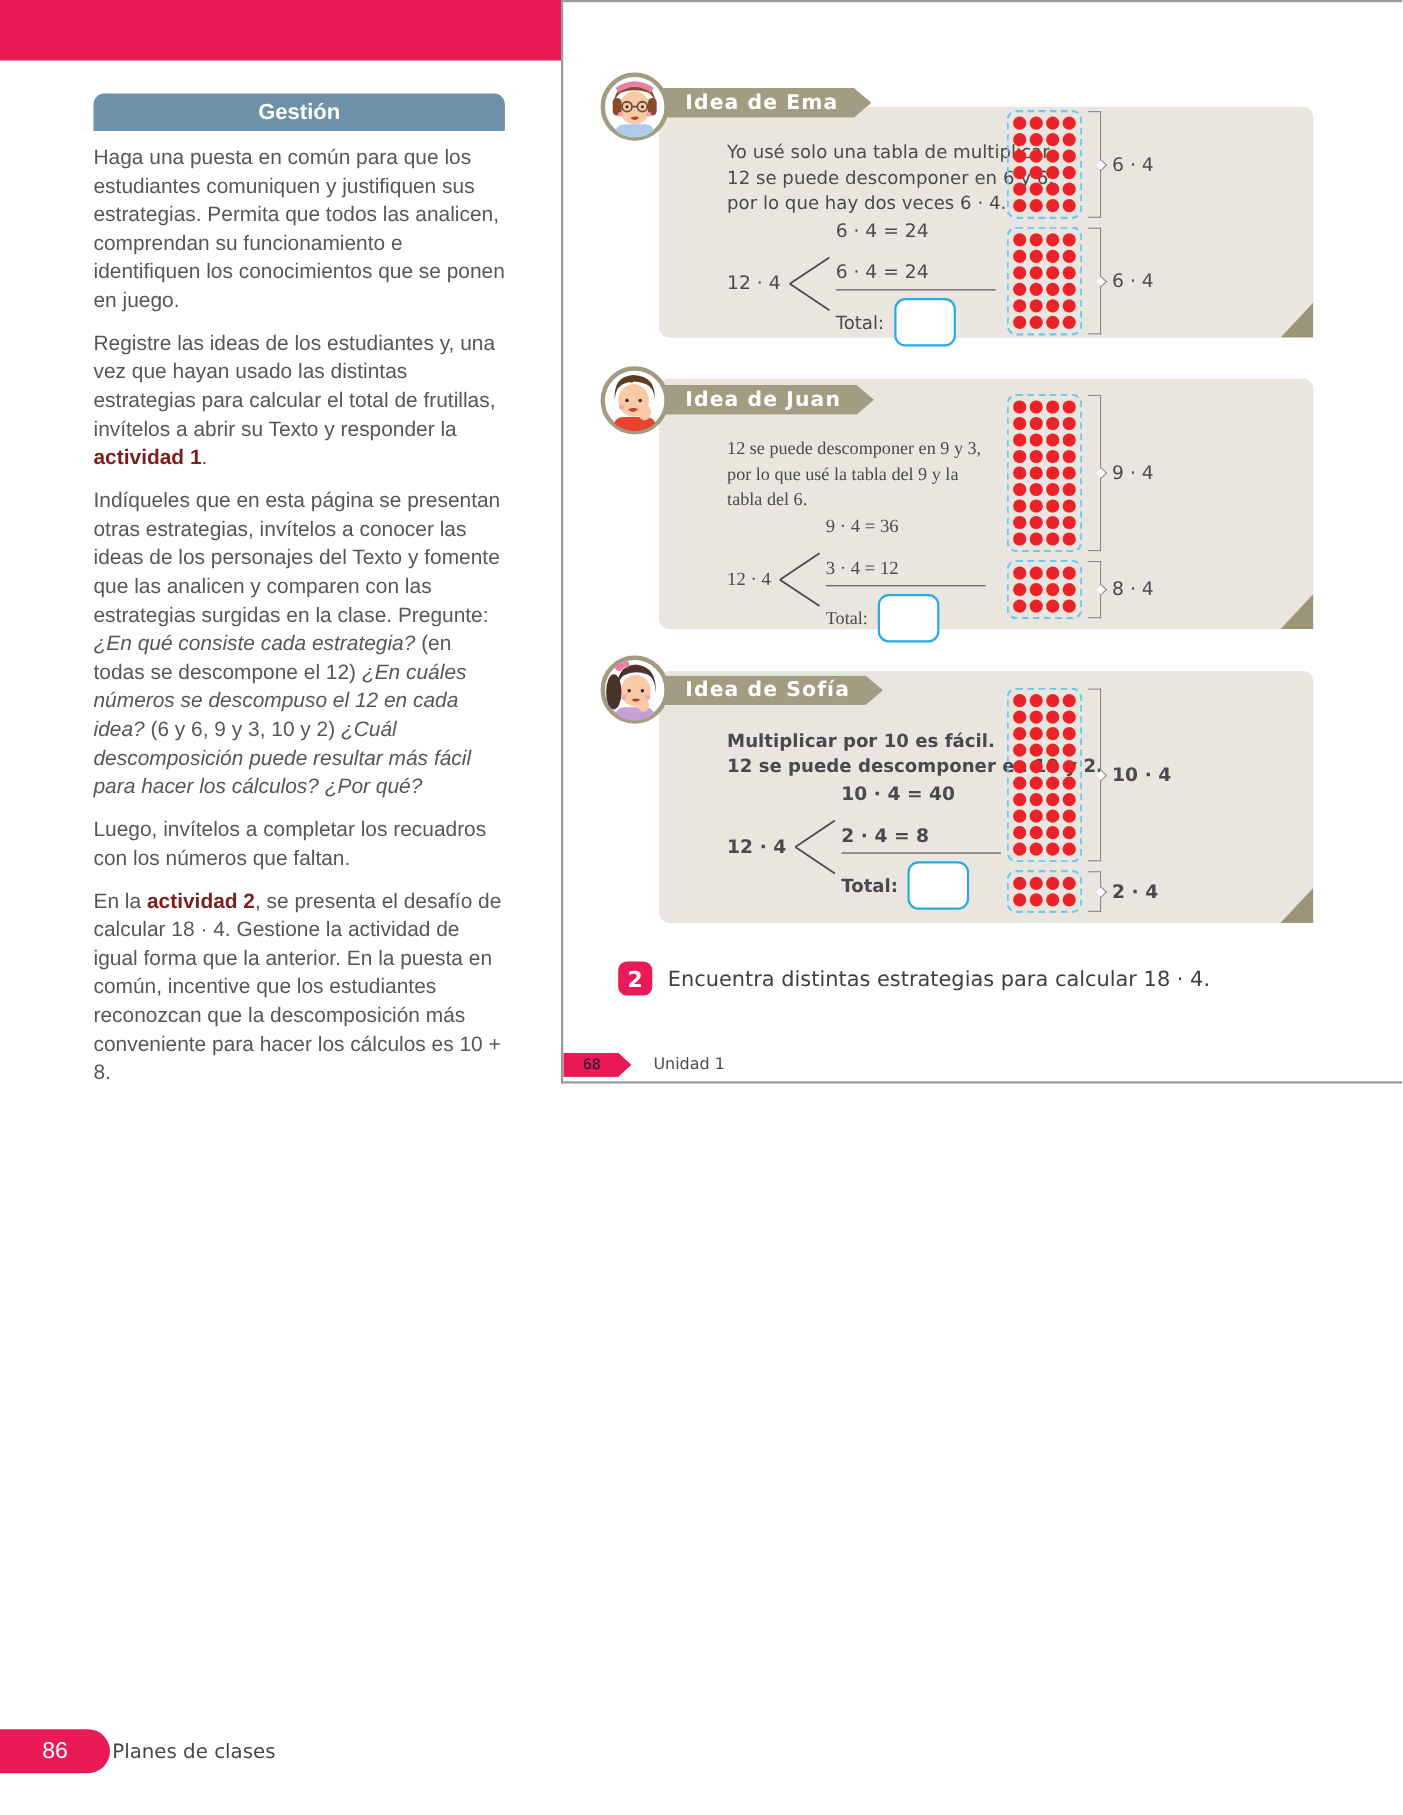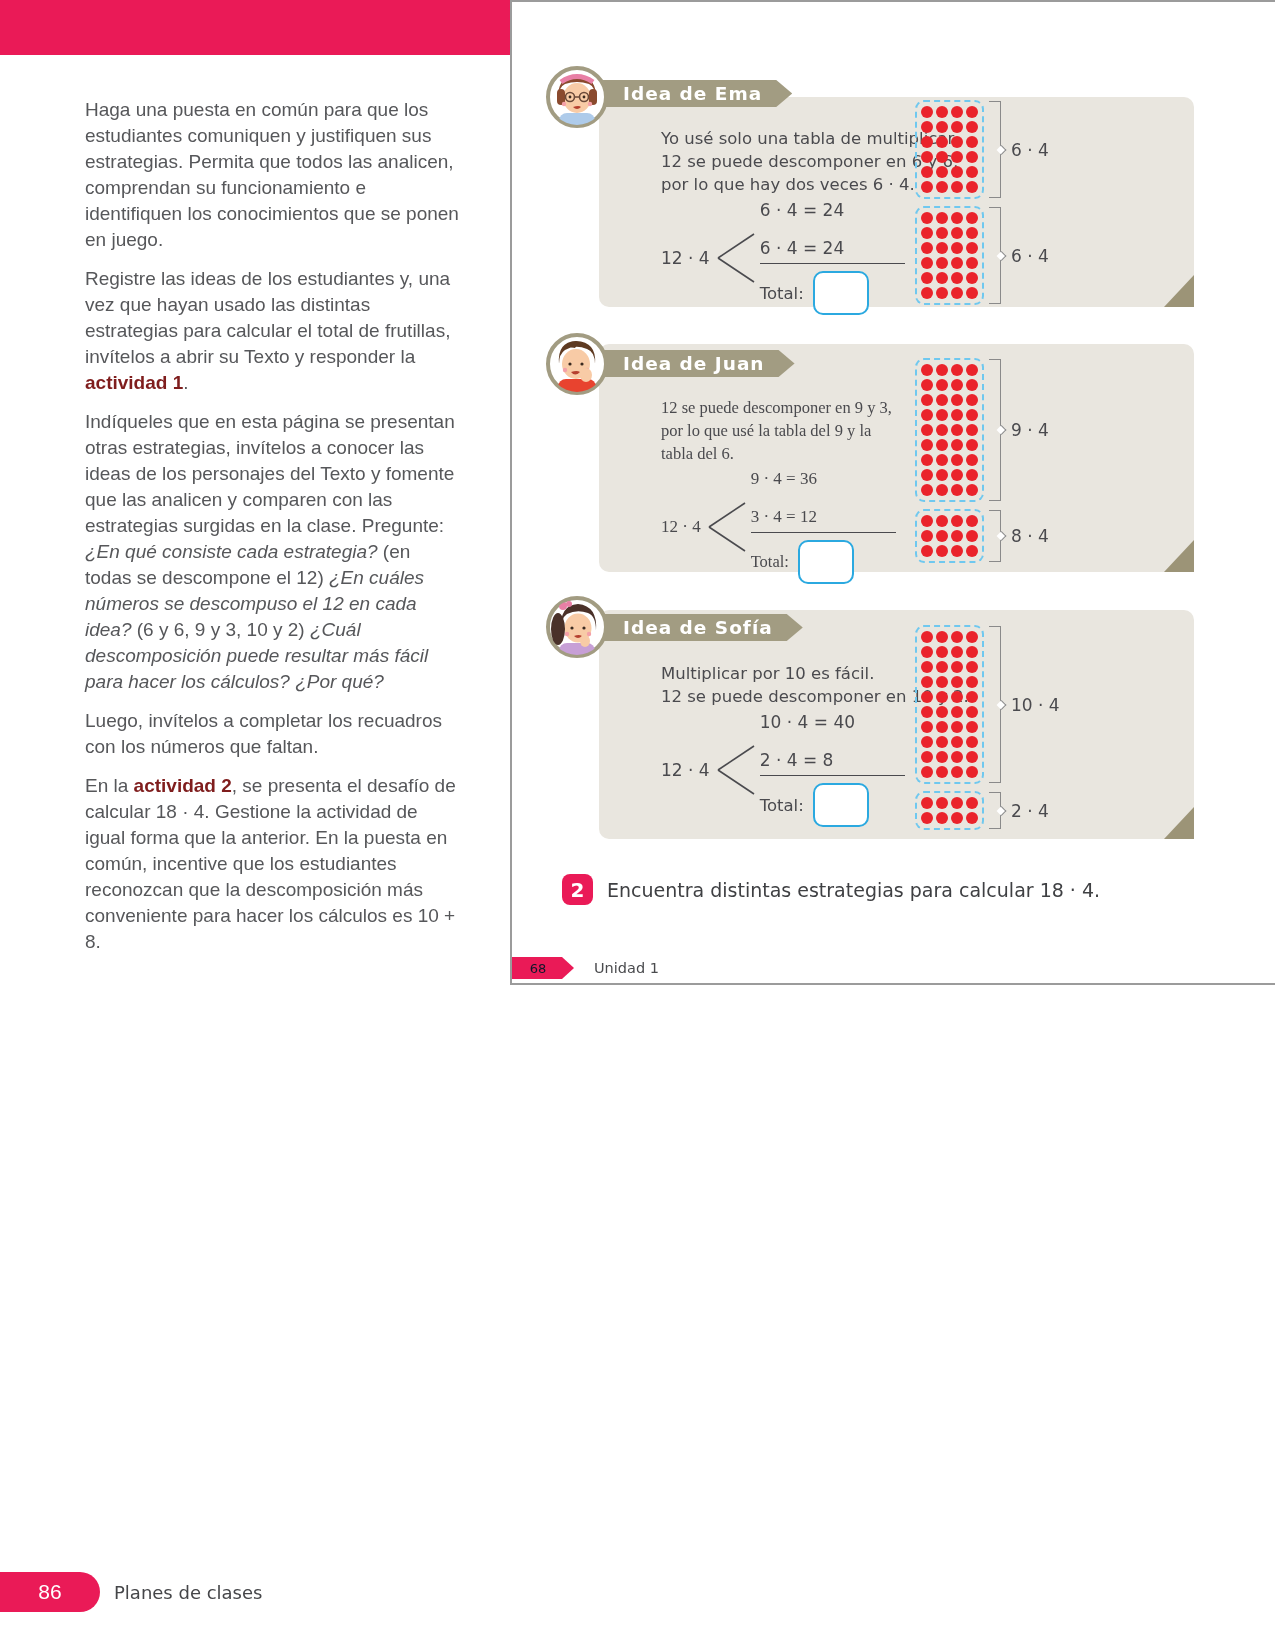--- a/index.html
+++ b/index.html
@@ -72,29 +72,29 @@
   .unidad-row { position:absolute; left:0; top:955px; display:flex; align-items:center; }
   .unidad-tag { width:62px; height:22px; background:#EA1A57; color:#0f172a; font-size:13px;
     display:flex; align-items:center; justify-content:center; padding-right:10px;
     clip-path:polygon(0 0, calc(100% - 12px) 0, 100% 50%, calc(100% - 12px) 100%, 0 100%); }
   .unidad-label { margin-left:20px; font-size:14.5px; color:#4A4B4E; }
 
   
   .sheet-footer { position:absolute; left:0; top:1572px; display:flex; align-items:center; }
   .footer-pill { width:100px; height:40px; background:#EA1A57; border-radius:0 20px 20px 0;
     color:#fff; font-size:21px; display:flex; align-items:center; justify-content:center; }
-  .footer-label { margin-left:14px; font-size:18px; color:#454649; font-family:"DejaVu Sans", sans-serif; }
+  .footer-label { margin-left:2px; font-size:18px; color:#454649; font-family:"DejaVu Sans", sans-serif; }
 
   
   .sec-ema   { top:62px;  }
   .sec-juan  { top:309px; }
   .sec-sofia { top:575px; }
   .sec-ema .idea-box   { height:210px; }
   .sec-juan .idea-box  { height:228px; }
-  .sec-sofia .idea-box { height:229px; }
+  .sec-sofia .idea-box { height:229px;font-weight:bold; }
   .sec-ema .ribbon   { left:45px; top:16px; }
   .sec-juan .ribbon  { left:45px; top:39px; }
   .sec-sofia .ribbon { left:45px; top:37px; }
   .sec-ema .avatar   { left:8px; top:1px;  }
   .sec-juan .avatar  { left:8px; top:21px; }
   .sec-sofia .avatar { left:8px; top:18px; }
   .sec-ema .box-inner   { padding:30px 0 0 62px; }
   .sec-juan .box-inner  { padding:52px 0 0 62px;font-family:Liberation Serif, serif; }
   .sec-sofia .box-inner { padding:52px 0 0 62px; }
   .sec-ema .dots-col   { top:3px;  }
@@ -102,20 +102,23 @@
   .sec-sofia .dots-col { top:15px; }
 </style>
 </head>
 <body>
 
 <div class="sheet">
 
   <div class="topbar"></div>
 
   <div class="left-col">
+    <div class="gestion-header">
+      <span>Gestión</span>
+    </div>
     <div class="left-paras">
       <p><span class="r-n">Haga una puesta en común para que los estudiantes comuniquen y justifiquen sus estrategias. Permita que todos las analicen, comprendan su funcionamiento e identifiquen los conocimientos que se ponen en juego.</span></p>
       <p><span class="r-n">Registre las ideas de los estudiantes y, una vez que hayan usado las distintas estrategias para calcular el total de frutillas, invítelos a abrir su Texto y responder la </span><span class="r-b">actividad 1</span><span class="r-n">.</span></p>
       <p><span class="r-n">Indíqueles que en esta página se presentan otras estrategias, invítelos a conocer las ideas de los personajes del Texto y fomente que las analicen y comparen con las estrategias surgidas en la clase. Pregunte: </span><span class="r-i">¿En qué consiste cada estrategia?</span><span class="r-n"> (en todas se descompone el 12) </span><span class="r-i">¿En cuáles números se descompuso el 12 en cada idea?</span><span class="r-n"> (6 y 6, 9 y 3, 10 y 2) </span><span class="r-i">¿Cuál descomposición puede resultar más fácil para hacer los cálculos? ¿Por qué?</span></p>
       <p><span class="r-n">Luego, invítelos a completar los recuadros con los números que faltan.</span></p>
       <p><span class="r-n">En la </span><span class="r-b">actividad 2</span><span class="r-n">, se presenta el desafío de calcular 18 · 4. Gestione la actividad de igual forma que la anterior. En la puesta en común, incentive que los estudiantes reconozcan que la descomposición más conveniente para hacer los cálculos es 10 + 8.</span></p>
     </div>
   </div>
 
   <div class="tb-page">

